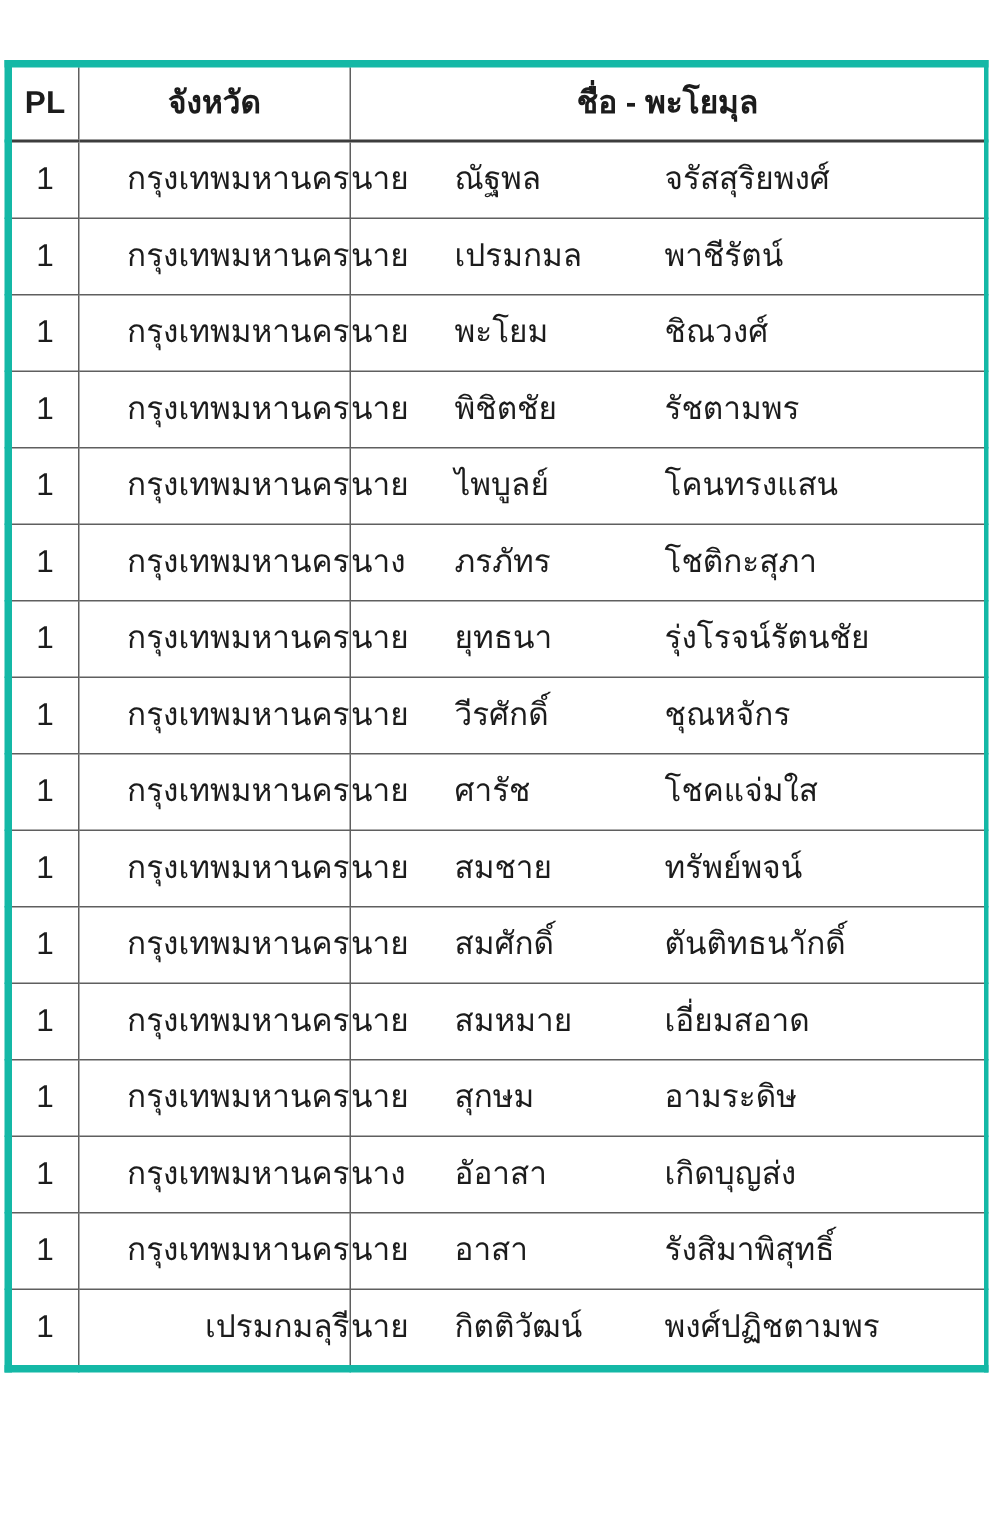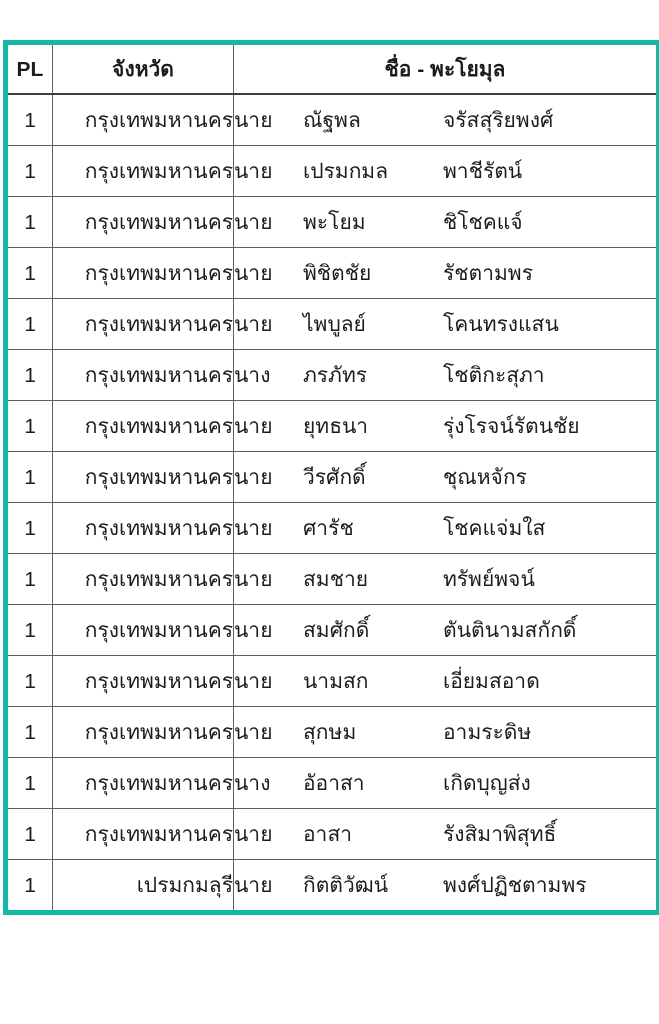--- a/index.html
+++ b/index.html
@@ -106,21 +106,21 @@
     </td>
   </tr>
 
   <tr>
     <td class="cell-pl">1</td>
     <td class="cell-province">กรุงเทพมหานคร</td>
     <td class="cell-name">
       <div class="name-grid">
         <span>นาย</span>
         <span>พะโยม</span>
-        <span>ชิโชคแจ์</span>
+        <span>ชิณวงศ์</span>
       </div>
     </td>
   </tr>
 
   <tr>
     <td class="cell-pl">1</td>
     <td class="cell-province">กรุงเทพมหานคร</td>
     <td class="cell-name">
       <div class="name-grid">
         <span>นาย</span>
@@ -202,32 +202,32 @@
     </td>
   </tr>
 
   <tr>
     <td class="cell-pl">1</td>
     <td class="cell-province">กรุงเทพมหานคร</td>
     <td class="cell-name">
       <div class="name-grid">
         <span>นาย</span>
         <span>สมศักดิ์</span>
-        <span>ตันตินามสกักดิ์</span>
-      </div>
-    </td>
-  </tr>
-
-  <tr>
-    <td class="cell-pl">1</td>
-    <td class="cell-province">กรุงเทพมหานคร</td>
-    <td class="cell-name">
-      <div class="name-grid">
-        <span>นาย</span>
-        <span>นามสก</span>
+        <span>ตันติทธนาักดิ์</span>
+      </div>
+    </td>
+  </tr>
+
+  <tr>
+    <td class="cell-pl">1</td>
+    <td class="cell-province">กรุงเทพมหานคร</td>
+    <td class="cell-name">
+      <div class="name-grid">
+        <span>นาย</span>
+        <span>สมหมาย</span>
         <span>เอี่ยมสอาด</span>
       </div>
     </td>
   </tr>
 
   <tr>
     <td class="cell-pl">1</td>
     <td class="cell-province">กรุงเทพมหานคร</td>
     <td class="cell-name">
       <div class="name-grid">

